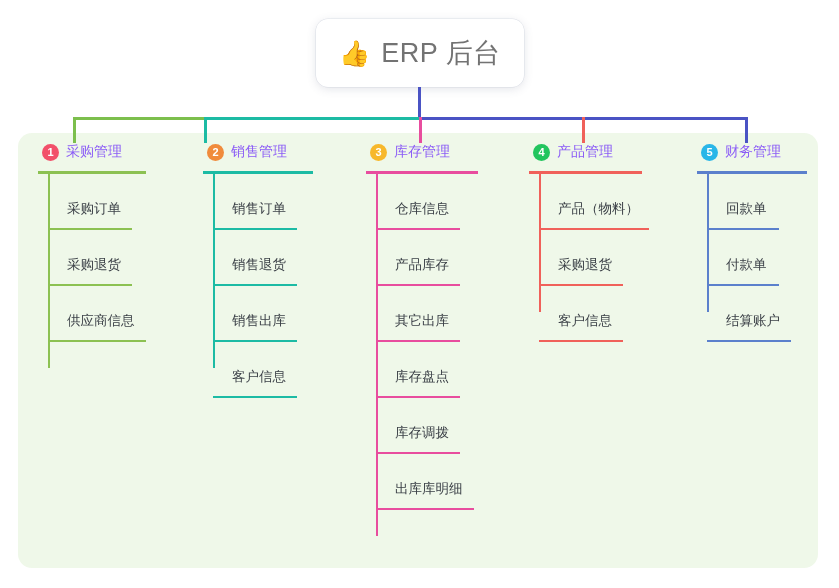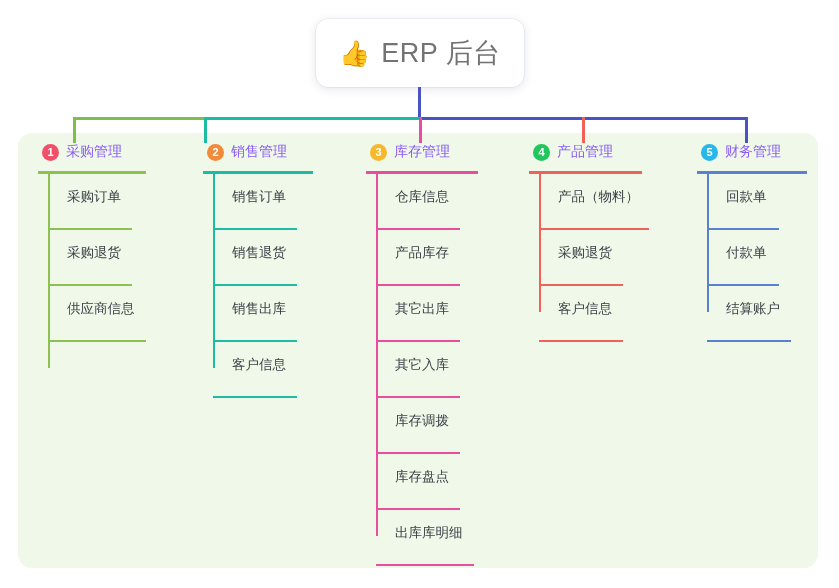--- a/index.html
+++ b/index.html
@@ -128,21 +128,21 @@
     top: 0;
     width: 2px;
   }
   .leaf {
     position: relative;
     height: 56px;
   }
   .leaf-label {
     position: absolute;
     left: 29px;
-    bottom: 24px;
+    bottom: 12px;
     font-size: 13.5px;
     color: #3a3f46;
     white-space: nowrap;
   }
   .leaf-rule {
     position: absolute;
     left: 10px;
     bottom: 0;
     height: 2px;
   }
@@ -236,29 +236,25 @@
           </div>
           <div class="leaf">
             <span class="leaf-label">产品库存</span>
             <div class="leaf-rule" style="width: 84px; background: rgb(232, 77, 158);"></div>
           </div>
           <div class="leaf">
             <span class="leaf-label">其它出库</span>
             <div class="leaf-rule" style="width: 84px; background: rgb(232, 77, 158);"></div>
           </div>
           <div class="leaf">
-            <span class="leaf-label">其它入库</span>
+            <span class="leaf-label">库存盘点</span>
             <div class="leaf-rule" style="width: 84px; background: rgb(232, 77, 158);"></div>
           </div>
           <div class="leaf">
             <span class="leaf-label">库存调拨</span>
-            <div class="leaf-rule" style="width: 84px; background: rgb(232, 77, 158);"></div>
-          </div>
-          <div class="leaf">
-            <span class="leaf-label">库存盘点</span>
             <div class="leaf-rule" style="width: 84px; background: rgb(232, 77, 158);"></div>
           </div>
           <div class="leaf">
             <span class="leaf-label">出库库明细</span>
             <div class="leaf-rule" style="width: 98px; background: rgb(232, 77, 158);"></div>
           </div>
         </div>
       </div>
       <div class="column" style="left: 529px;">
         <div class="col-head">

